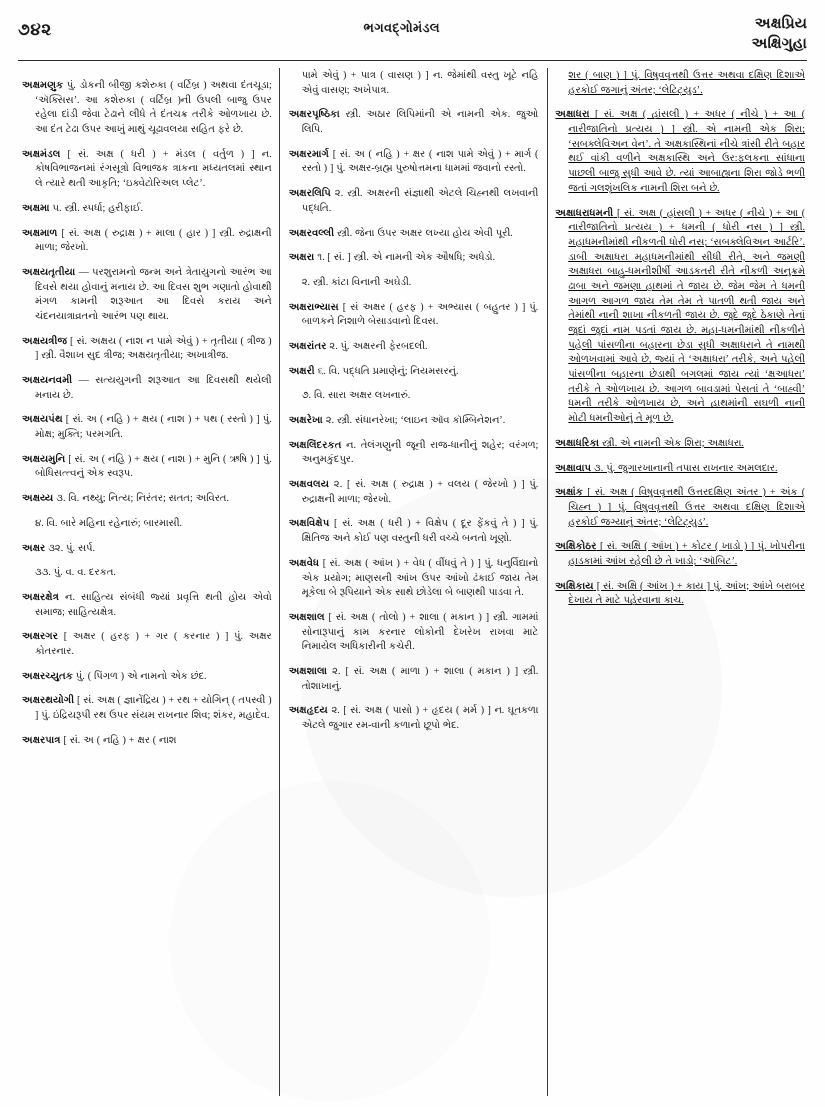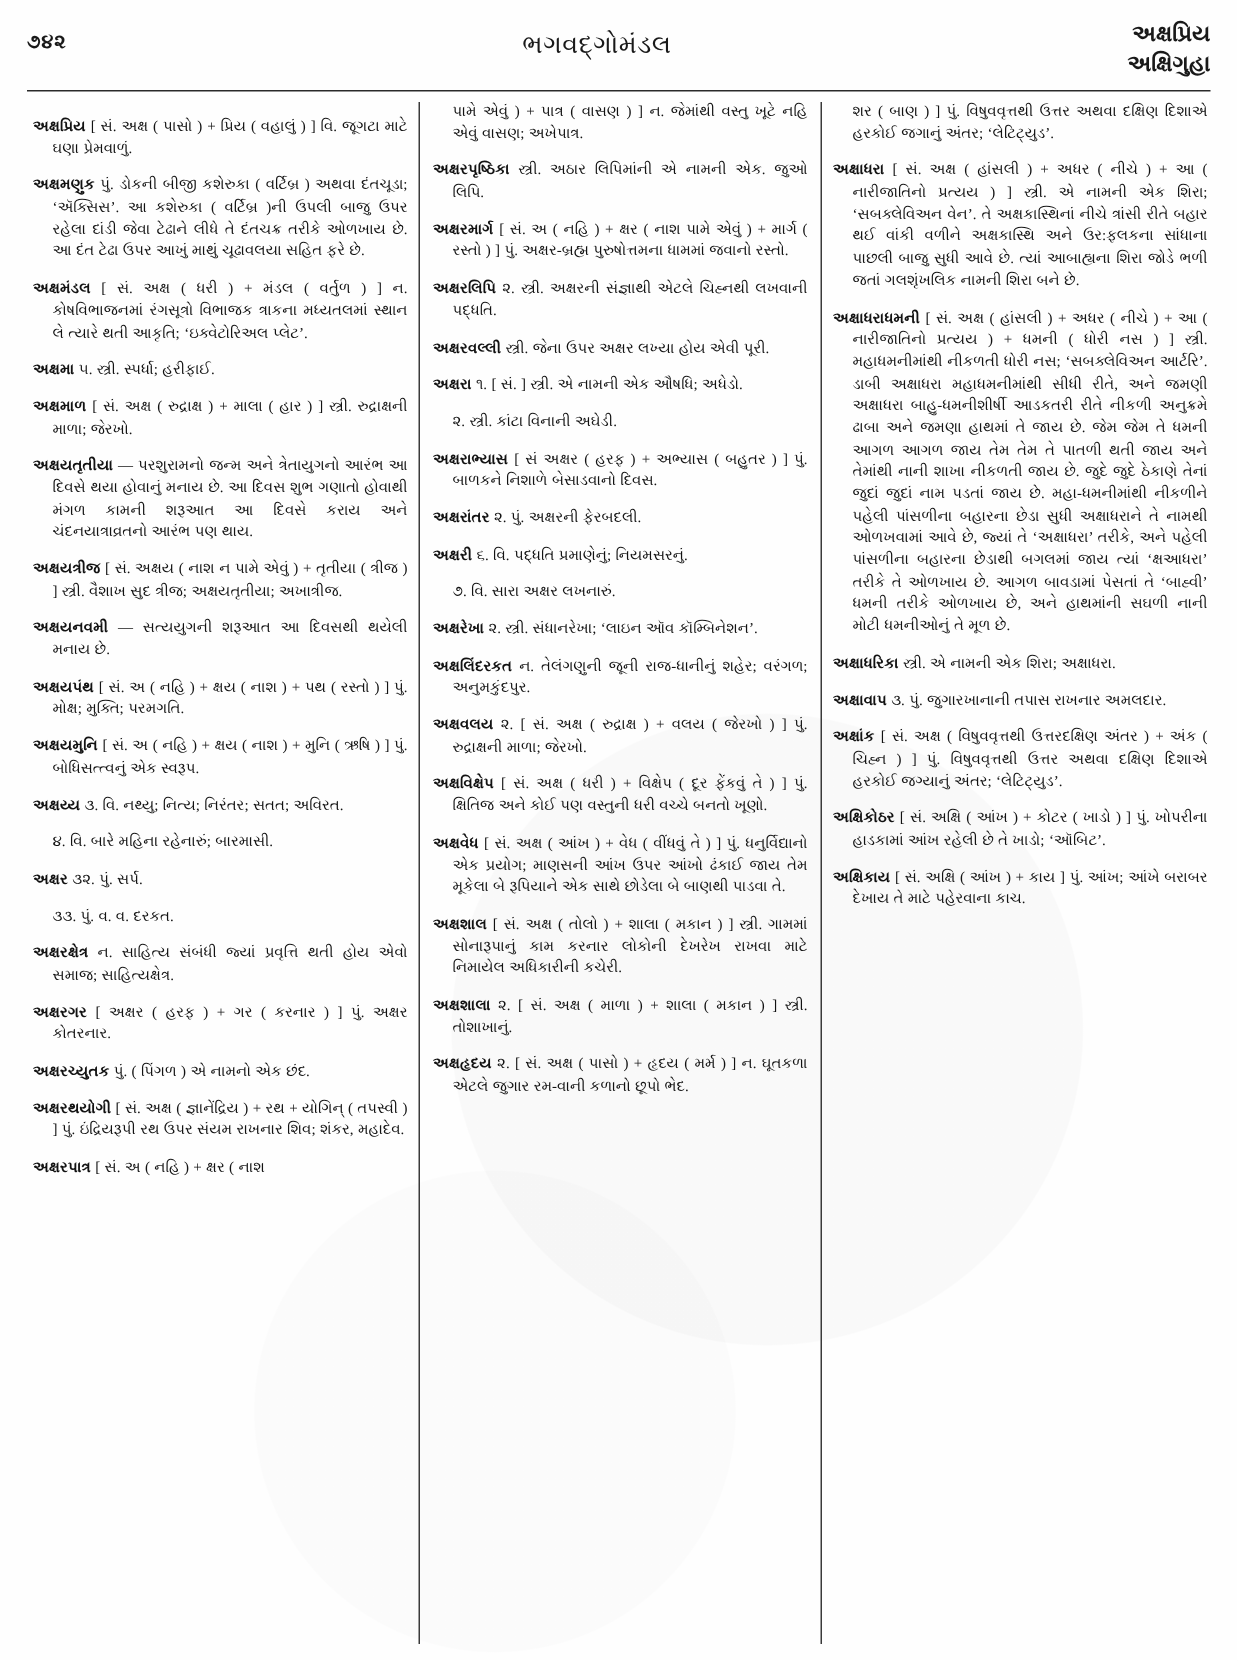--- a/index.html
+++ b/index.html
@@ -26,29 +26,30 @@
 
   
   .runhead {
     position: relative;
     height: 44px;
     display: flex;
     align-items: flex-start;
     justify-content: space-between;
   }
   .runhead .folio {
-    font-size: 13px;
+    font-size: 17px;
     font-weight: 700;
     color: #191919;
     padding-top: 6px;
     letter-spacing: .5px;
+    font-family: Liberation Mono, monospace;
   }
   .runhead .booktitle {
-    font-size: 17px;
-    font-weight: 400;
+    font-size: 13px;
+    font-weight: 700;
     color: #191919;
     padding-top: 6px;
     letter-spacing: .3px;
   }
   .runhead .guides {
     text-align: right;
     font-size: 15px;
     font-weight: 700;
     color: #191919;
     line-height: 1.32;
@@ -73,21 +74,21 @@
     box-sizing: border-box;
     overflow: hidden;
   }
   .col.c1 { padding-left: 4px; }
   .col.c2 {
     border-left: 1px solid #3a3a3a;
     border-right: 1px solid #3a3a3a;
     padding-left: 9px;
     padding-right: 9px;
   }
-  .col.c3 { padding-right: 2px; }
+  .col.c3 { padding-right: 2px; text-decoration: underline; }
 
   
   .entry {
     font-size: 10px;
     line-height: 1.47;
     color: #121212;
     text-align: justify;
     text-justify: inter-word;
     margin-bottom: 4.5px;
     padding-left: 13px;
@@ -122,21 +123,20 @@
     <div class="guides">
       <div>અક્ષપ્રિય</div>
       <div>અક્ષિગુહા</div>
     </div>
   </div>
 
   <div class="rule"></div>
 
   <div class="columns">
     <div class="col c1">
-        <p class="entry"><span class="hw">અક્ષપ્રિય</span><span> [ સં. અક્ષ ( પાસો ) + પ્રિય ( વહાલું ) ] વિ. જૂગટા માટે ઘણા પ્રેમવાળું.</span></p>
         <p class="entry"><span class="hw">અક્ષમણુક</span><span> પું. ડોકની બીજી કશેરુકા ( વર્ટિબ્ર ) અથવા દંતચૂડા; ‘ઍક્સિસ’. આ કશેરુકા ( વર્ટિબ્ર )ની ઉપલી બાજુ ઉપર રહેલા દાંડી જેવા ટેઢાને લીધે તે દંતચક્ર તરીકે ઓળખાય છે. આ દંત ટેઢા ઉપર આખું માથું ચૂઢાવલયા સહિત ફરે છે.</span></p>
         <p class="entry"><span class="hw">અક્ષમંડલ</span><span> [ સં. અક્ષ ( ધરી ) + મંડલ ( વર્તુળ ) ] ન. કોષવિભાજનમાં રંગસૂત્રો વિભાજક ત્રાકના મધ્યતલમાં સ્થાન લે ત્યારે થતી આકૃતિ; ‘ઇક્વેટોરિઅલ પ્લેટ’.</span></p>
         <p class="entry"><span class="hw">અક્ષમા</span><span> ૫. સ્ત્રી. સ્પર્ધા; હરીફાઈ.</span></p>
         <p class="entry"><span class="hw">અક્ષમાળ</span><span> [ સં. અક્ષ ( રુદ્રાક્ષ ) + માલા ( હાર ) ] સ્ત્રી. રુદ્રાક્ષની માળા; જેરખો.</span></p>
         <p class="entry"><span class="hw">અક્ષયતૃતીયા</span><span> — પરશુરામનો જન્મ અને ત્રેતાયુગનો આરંભ આ દિવસે થયા હોવાનું મનાય છે. આ દિવસ શુભ ગણાતો હોવાથી મંગળ કામની શરૂઆત આ દિવસે કરાય અને ચંદનયાત્રાવ્રતનો આરંભ પણ થાય.</span></p>
         <p class="entry"><span class="hw">અક્ષયત્રીજ</span><span> [ સં. અક્ષય ( નાશ ન પામે એવું ) + તૃતીયા ( ત્રીજ ) ] સ્ત્રી. વૈશાખ સુદ ત્રીજ; અક્ષયતૃતીયા; અખાત્રીજ.</span></p>
         <p class="entry"><span class="hw">અક્ષયનવમી</span><span> — સત્યયુગની શરૂઆત આ દિવસથી થયેલી મનાય છે.</span></p>
         <p class="entry"><span class="hw">અક્ષયપંથ</span><span> [ સં. અ ( નહિ ) + ક્ષય ( નાશ ) + પથ ( રસ્તો ) ] પું. મોક્ષ; મુક્તિ; પરમગતિ.</span></p>
         <p class="entry"><span class="hw">અક્ષયમુનિ</span><span> [ સં. અ ( નહિ ) + ક્ષય ( નાશ ) + મુનિ ( ઋષિ ) ] પું. બોધિસત્ત્વનું એક સ્વરૂપ.</span></p>
         <p class="entry"><span class="hw">અક્ષય્ય</span><span> ૩. વિ. નથ્યુ; નિત્ય; નિરંતર; સતત; અવિરત.</span></p>

